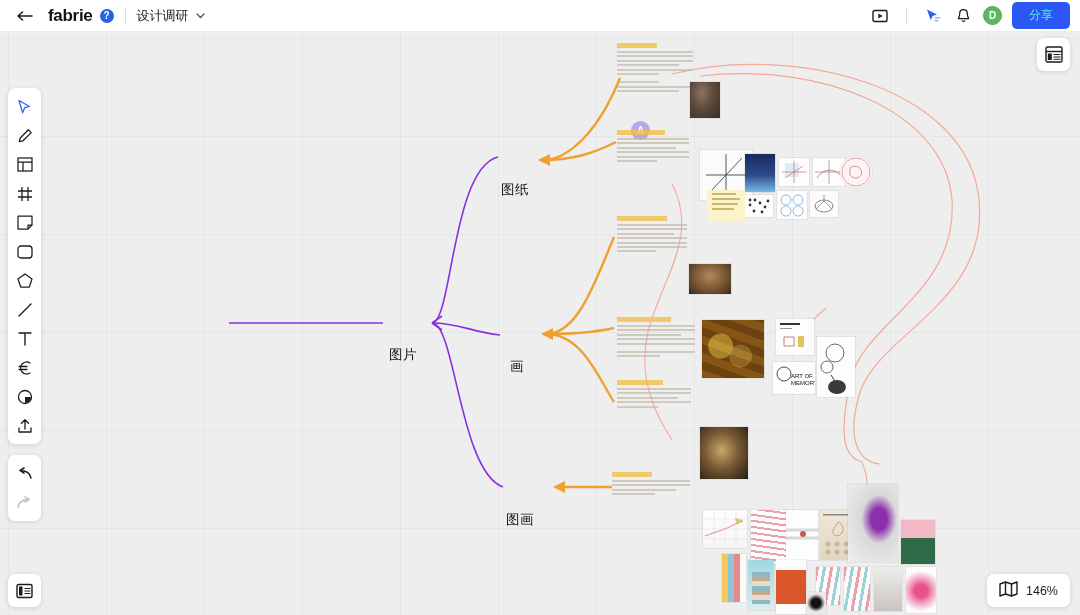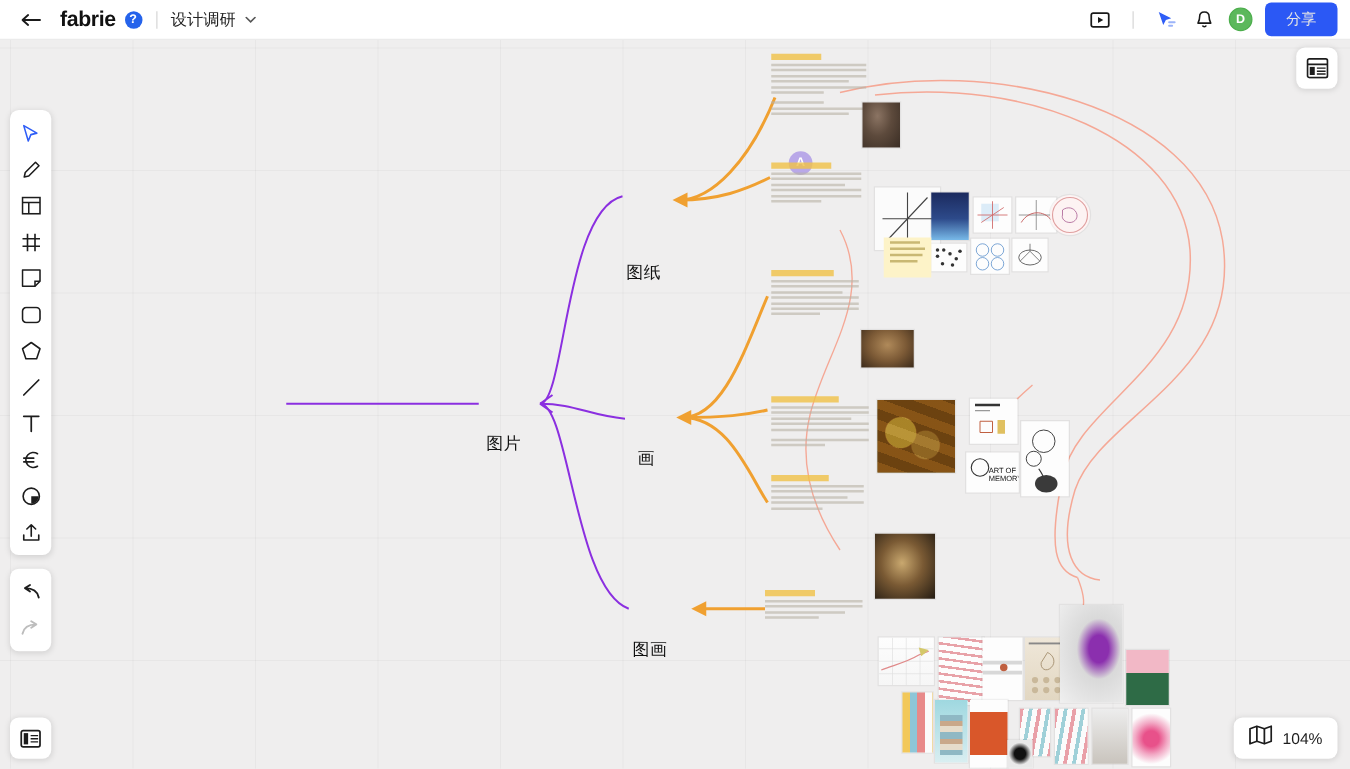--- a/index.html
+++ b/index.html
@@ -27,21 +27,21 @@
   .tb-div { width: 1px; height: 14px; background: #d8d8d8; margin: 0 11px; }
   .tb-title { font-size: 13px; color: #222; }
   .tb-caret { margin-left: 7px; font-size: 9px; color: #555; cursor: pointer; }
   .tb-spacer { flex: 1; }
   .tb-icon { width: 24px; height: 24px; display: flex; align-items: center;
     justify-content: center; cursor: pointer; margin: 0 3px; }
   .tb-avatar { width: 19px; height: 19px; border-radius: 50%;
     background: #5cb85c; color: #fff; font-size: 10px; font-weight: 700;
     display: flex; align-items: center; justify-content: center;
     margin: 0 5px; cursor: pointer; border: 1.5px solid #4cae4c; }
-  .tb-share { background: #2b58f5; color: #e5e5e5; font-size: 12px;
+  .tb-share { background: #2b58f5; color: #5eead4; font-size: 12px;
     border-radius: 5px; padding: 5px 17px; cursor: pointer; margin-left: 5px;
     border: none; font-family: inherit; }
 
   
   .canvas {
     position: absolute; top: 32px; left: 0; width: 1080px; height: 583px;
     background-color: #efeeee;
     background-image:
       linear-gradient(to right, rgba(0,0,0,.035) 1px, transparent 1px),
       linear-gradient(to bottom, rgba(0,0,0,.035) 1px, transparent 1px);
@@ -81,21 +81,21 @@
 
   
   .root-node {
     position: absolute; left: 74px; top: 297px; width: 227px; height: 54px;
     border: 1.6px solid #8b2fe0; border-radius: 27px; background: #f2f1f1;
     display: flex; align-items: center; justify-content: center;
   }
   .root-node span { font-size: 13.5px; color: #111; letter-spacing: .4px; }
   .mlabel { position: absolute; font-size: 13.5px; color: #111; letter-spacing: .5px; }
   #lbl-tupian { left: 389px; top: 314px; }
-  #lbl-tuzhi  { left: 501px; top: 149px; margin-top: 28px; }
+  #lbl-tuzhi  { left: 501px; top: 149px; }
   #lbl-hua    { left: 510px; top: 326px; }
   #lbl-tuhua  { left: 506px; top: 479px; }
 
   
   .txtblk { position: absolute; }
   .txtblk .hd { height: 5px; background: #f0c24a; opacity: .82; margin-bottom: 3px; }
   .txtblk .ln { height: 2px; background: #b9b3a6; opacity: .62; margin-bottom: 2.4px; }
   .txtblk .ln.s { width: 55%; }
   .txtblk .ln.m { width: 82%; }
   .txtblk .gap { height: 4px; }
@@ -522,16 +522,16 @@
     </svg>
   </div>
 
   <div class="fab" id="zoom-ctl">
     <span>
       <svg width="19" height="16" viewBox="0 0 19 16">
         <path d="M1 3l5.5-2 6 2 5.5-2v12l-5.5 2-6-2L1 15z" stroke="#1d1d1d" stroke-width="1.4" fill="none" stroke-linejoin="round"></path>
         <path d="M6.5 1v12M12.5 3v12" stroke="#1d1d1d" stroke-width="1.4"></path>
       </svg>
     </span>
-    <span class="zl">104%</span>
+    <span class="zl">146%</span>
   </div>
 
 </div>
 
 </body></html>

